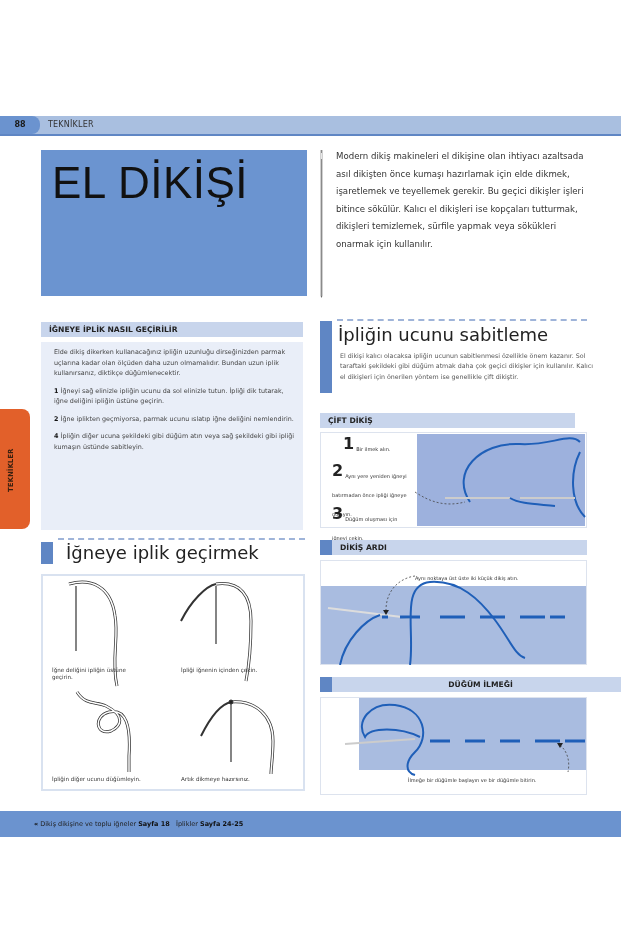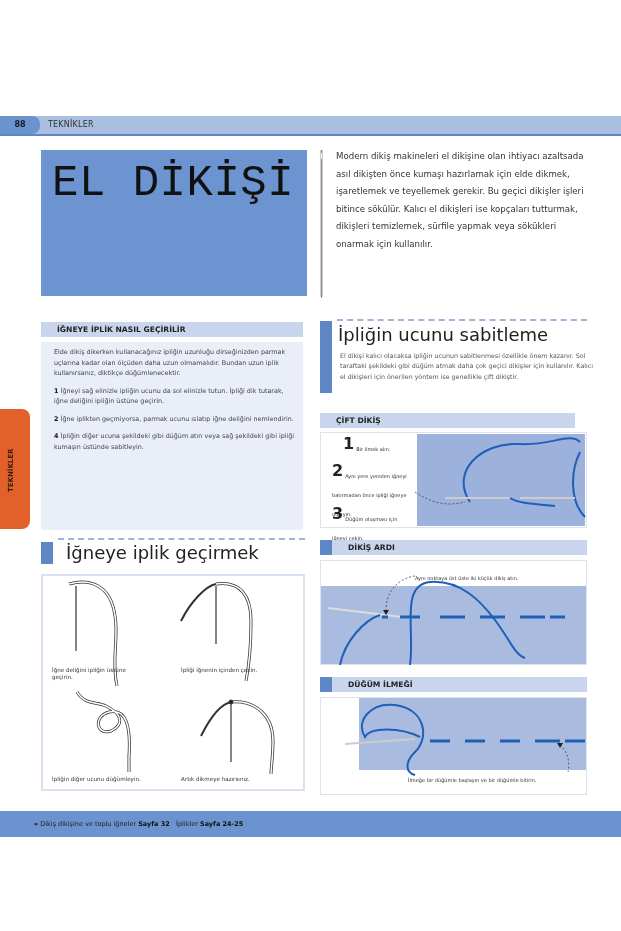--- a/index.html
+++ b/index.html
@@ -5,25 +5,25 @@
   html, body { margin:0; padding:0; }
   body { width:621px; height:931px; background:#ffffff; position:relative; overflow:hidden; font-family:"DejaVu Sans", sans-serif; color:#222; }
   .abs { position:absolute; }
   
   .hdr-bar { left:0; top:116px; width:621px; height:18px; background:#a9bfe0; }
   .hdr-num { left:0; top:116px; width:40px; height:18px; background:#6b93cf; border-radius:0 8px 8px 0; font-size:8px; font-weight:bold; color:#1a1a1a; text-align:center; line-height:18px; }
   .hdr-title { left:48px; top:116px; font-size:8px; color:#333; line-height:18px; letter-spacing:0.2px; }
   .hdr-line { left:0; top:134px; width:621px; height:2px; background:#5f86c4; }
   
   .title-box { left:41px; top:150px; width:266px; height:146px; background:#6b94d0; }
-  .title-text { left:52px; top:152px; font-family:Liberation Mono, monospace; font-size:44px; line-height:62px; color:#111; letter-spacing:0.5px; font-weight:normal; }
+  .title-text { left:52px; top:152px; font-family:Liberation Sans, sans-serif; font-size:44px; line-height:62px; color:#111; letter-spacing:0.5px; font-weight:normal; }
   .needle { left:320px; top:150px; width:3px; height:148px; }
   .intro { left:336px; top:148px; width:255px; font-size:8.6px; line-height:17.5px; color:#333; }
   
-  .sec-hdr { height:15px; background:#c8d5ec; font-size:7.6px; font-weight:bold; color:#222; line-height:15px; padding-left:16px; box-sizing:border-box; }
+  .sec-hdr { height:15px; background:#c8d5ec; font-size:7.6px; font-weight:bold; color:#222; line-height:15px; padding-left:8px; box-sizing:border-box; }
   .lbox { left:41px; top:342px; width:262px; height:188px; background:#e9eef8; }
   .lbox-text { left:54px; top:347px; width:242px; font-size:6.4px; line-height:10.5px; color:#444; }
   .lbox-text p { margin:0 0 7px 0; }
   .lbox-text b { color:#111; }
   
   .big-h { font-size:18px; color:#222; line-height:26px; }
   .bar-sq { background:#5f86c4; }
   .dash { height:0; border-top:2px dashed #9fb4d9; }
   
   .ill-box { left:41px; top:574px; width:264px; height:217px; border:2px solid #d9e2f0; box-sizing:border-box; background:#fff; }
@@ -153,21 +153,21 @@
     <line x1="120" y1="57" x2="145" y2="57"></line>
     <line x1="160" y1="57" x2="185" y2="57"></line>
     <line x1="200" y1="57" x2="225" y2="57"></line>
     <line x1="230" y1="57" x2="245" y2="57"></line>
   </g>
   <path d="M95,16 C80,18 66,30 66,50" stroke="#444" stroke-width="0.8" stroke-dasharray="2,2" fill="none"></path>
   <polygon points="63,50 69,50 66,55" fill="#222"></polygon>
 </svg>
 
 <div class="abs bar-sq" style="left:320px;top:677px;width:12px;height:15px;"></div>
-<div class="abs sec-hdr" style="left:332px;top:677px;width:255px;">DÜĞÜM İLMEĞİ</div>
+<div class="abs sec-hdr" style="left:332px;top:677px;width:289px;text-align:center;">DÜĞÜM İLMEĞİ</div>
 <div class="abs photo-frame" style="left:320px;top:697px;width:267px;height:98px;"></div>
 <div class="abs fabric2" style="left:359px;top:698px;width:227px;height:72px;"></div>
 <svg class="abs" style="left:320px;top:697px;" width="267" height="98">
   <line x1="25" y1="47" x2="95" y2="42" stroke="#ccc" stroke-width="2"></line>
   <path d="M100,40 C80,30 50,30 45,40 C35,25 50,5 75,8 C105,12 110,40 95,55 C85,65 85,75 95,78" stroke="#1f5fb8" stroke-width="2" fill="none"></path>
   <g stroke="#1f5fb8" stroke-width="3">
     <line x1="110" y1="44" x2="130" y2="44"></line>
     <line x1="145" y1="44" x2="165" y2="44"></line>
     <line x1="180" y1="44" x2="200" y2="44"></line>
     <line x1="215" y1="44" x2="240" y2="44"></line>
@@ -175,17 +175,17 @@
   </g>
   <path d="M240,48 C248,55 250,65 248,75" stroke="#444" stroke-width="0.8" stroke-dasharray="2,2" fill="none"></path>
   <polygon points="237,46 243,46 240,51" fill="#222"></polygon>
 </svg>
 <div class="abs p-cap" style="left:408px;top:777px;">İlmeğe bir düğümle başlayın ve bir düğümle bitirin.</div>
 
 <div class="abs ftr"></div>
 <div class="abs ftr-text">
   <b>«</b>
   <span>Dikiş dikişine ve toplu iğneler</span>
-  <b>Sayfa 32</b>
+  <b>Sayfa 18</b>
   &nbsp;
   <span>İplikler</span>
   <b>Sayfa 24-25</b>
 </div>
 
 </body></html>

